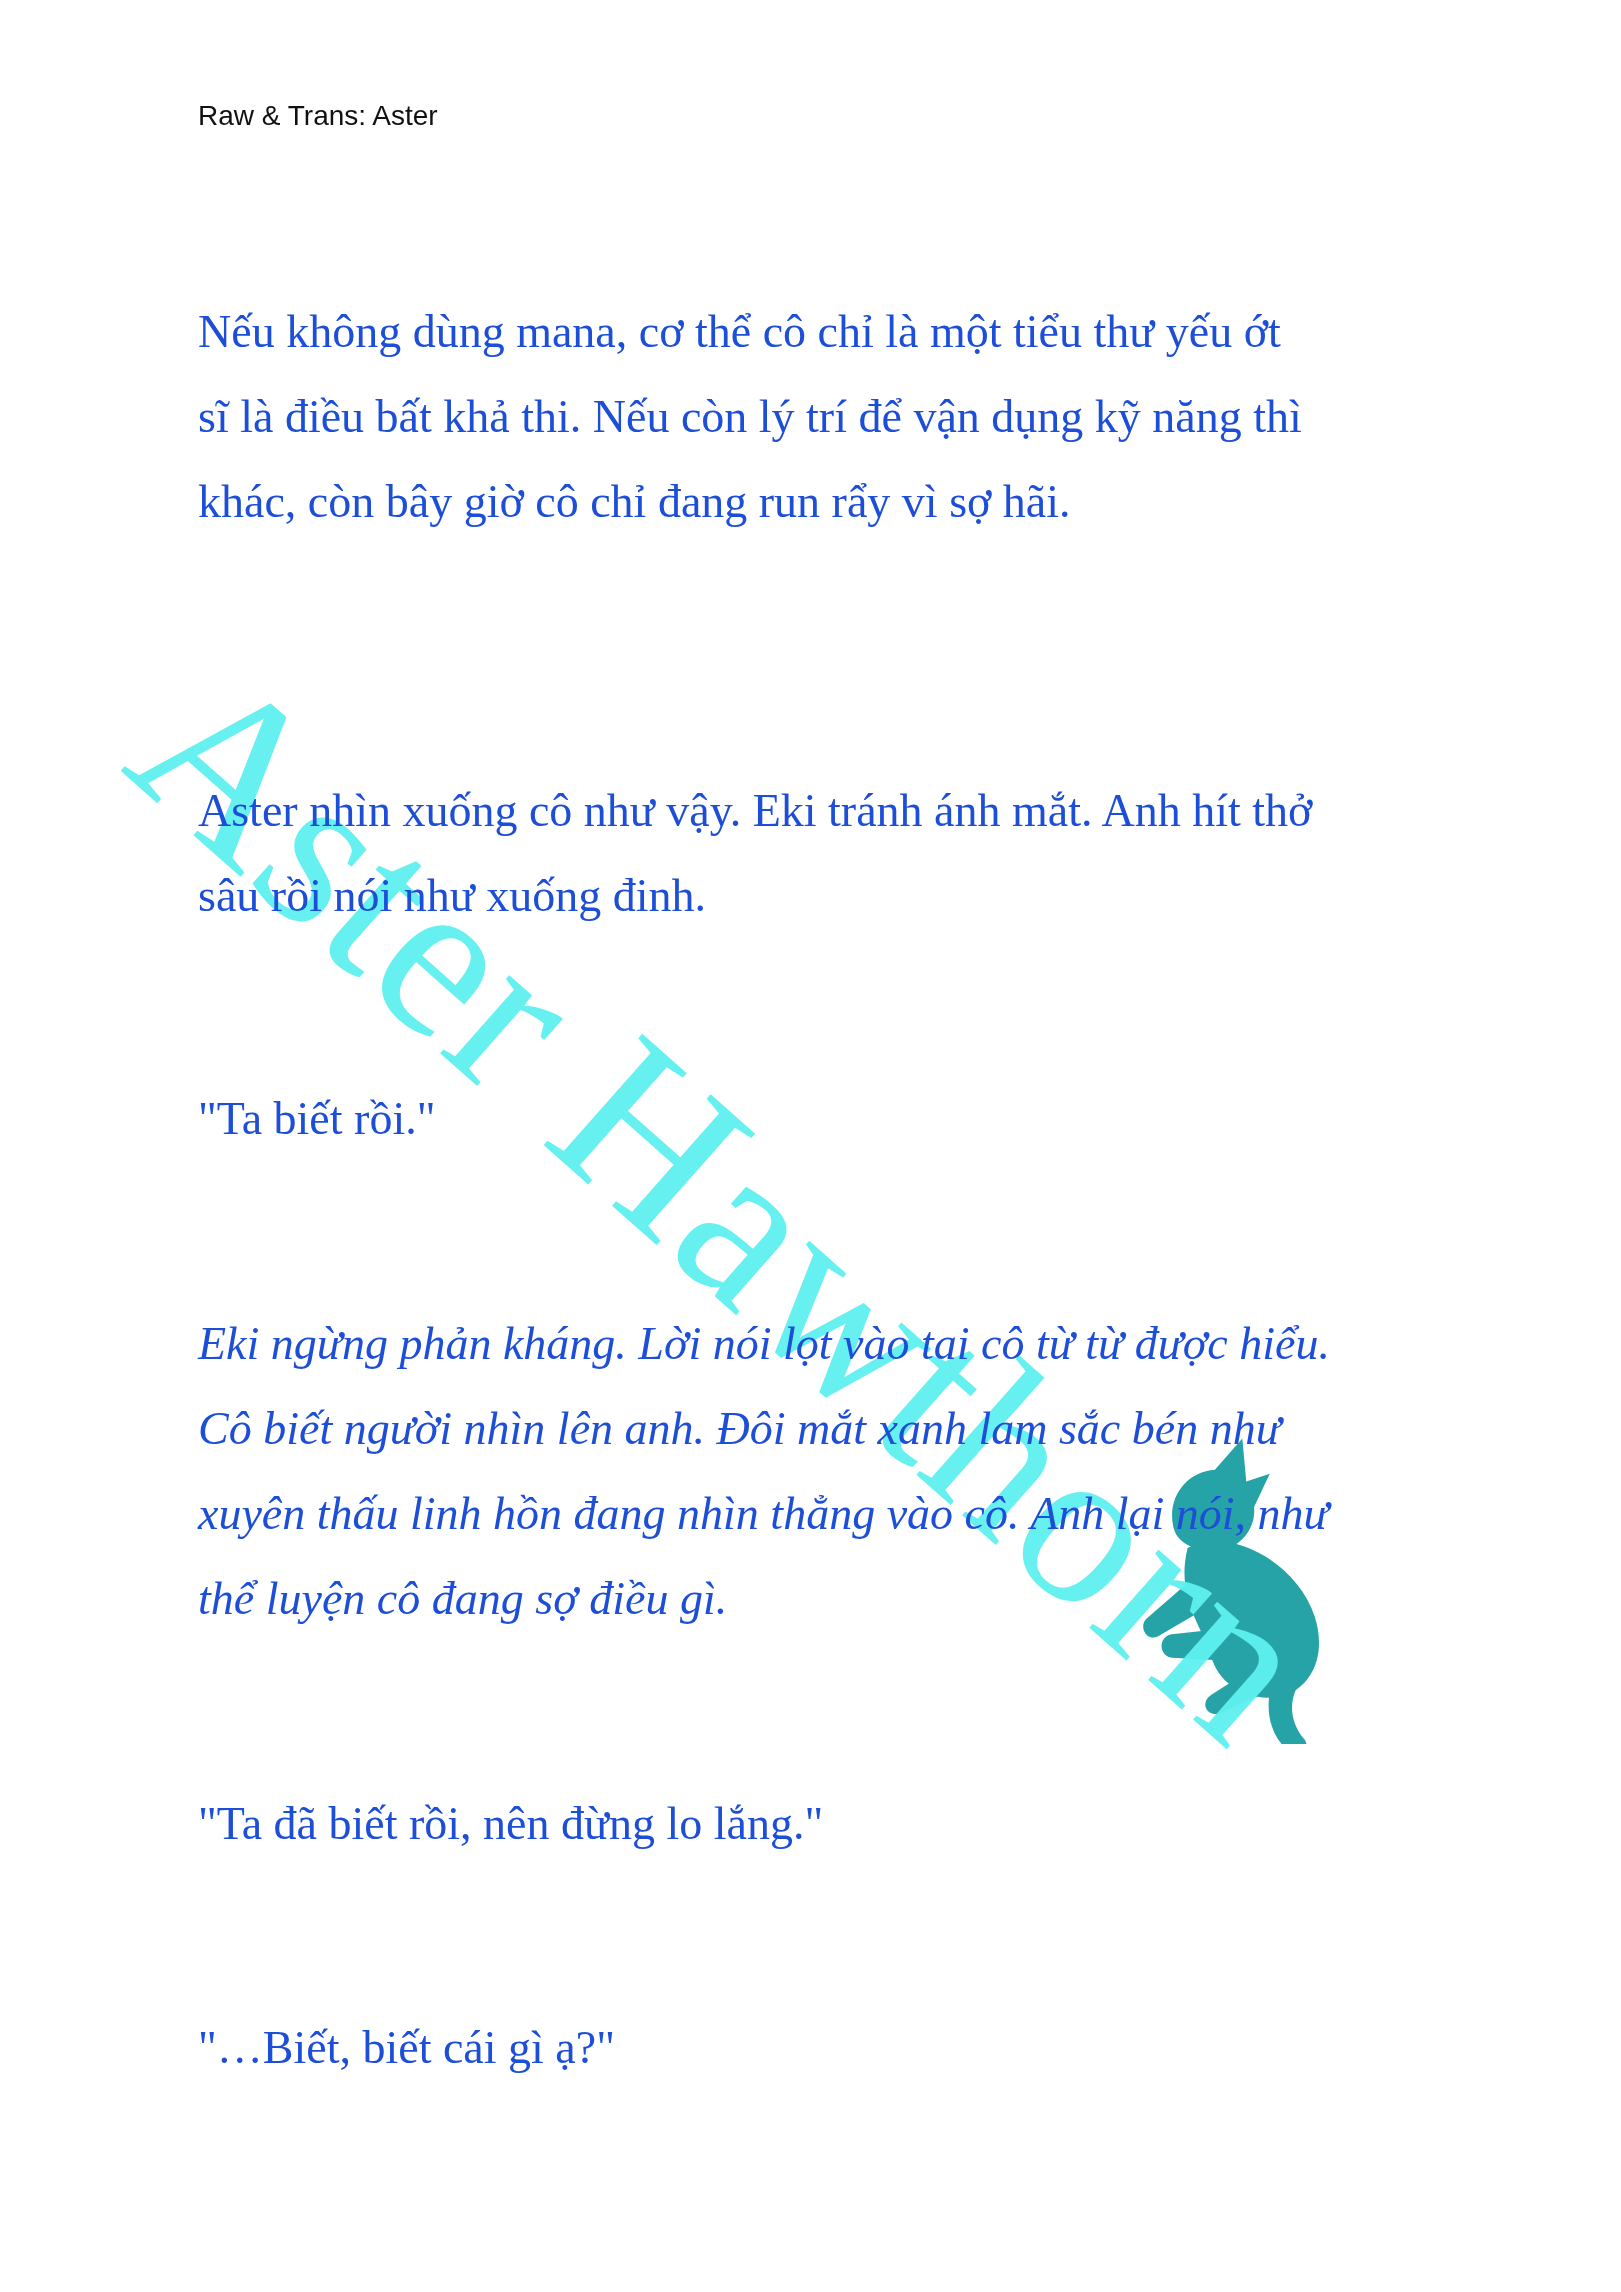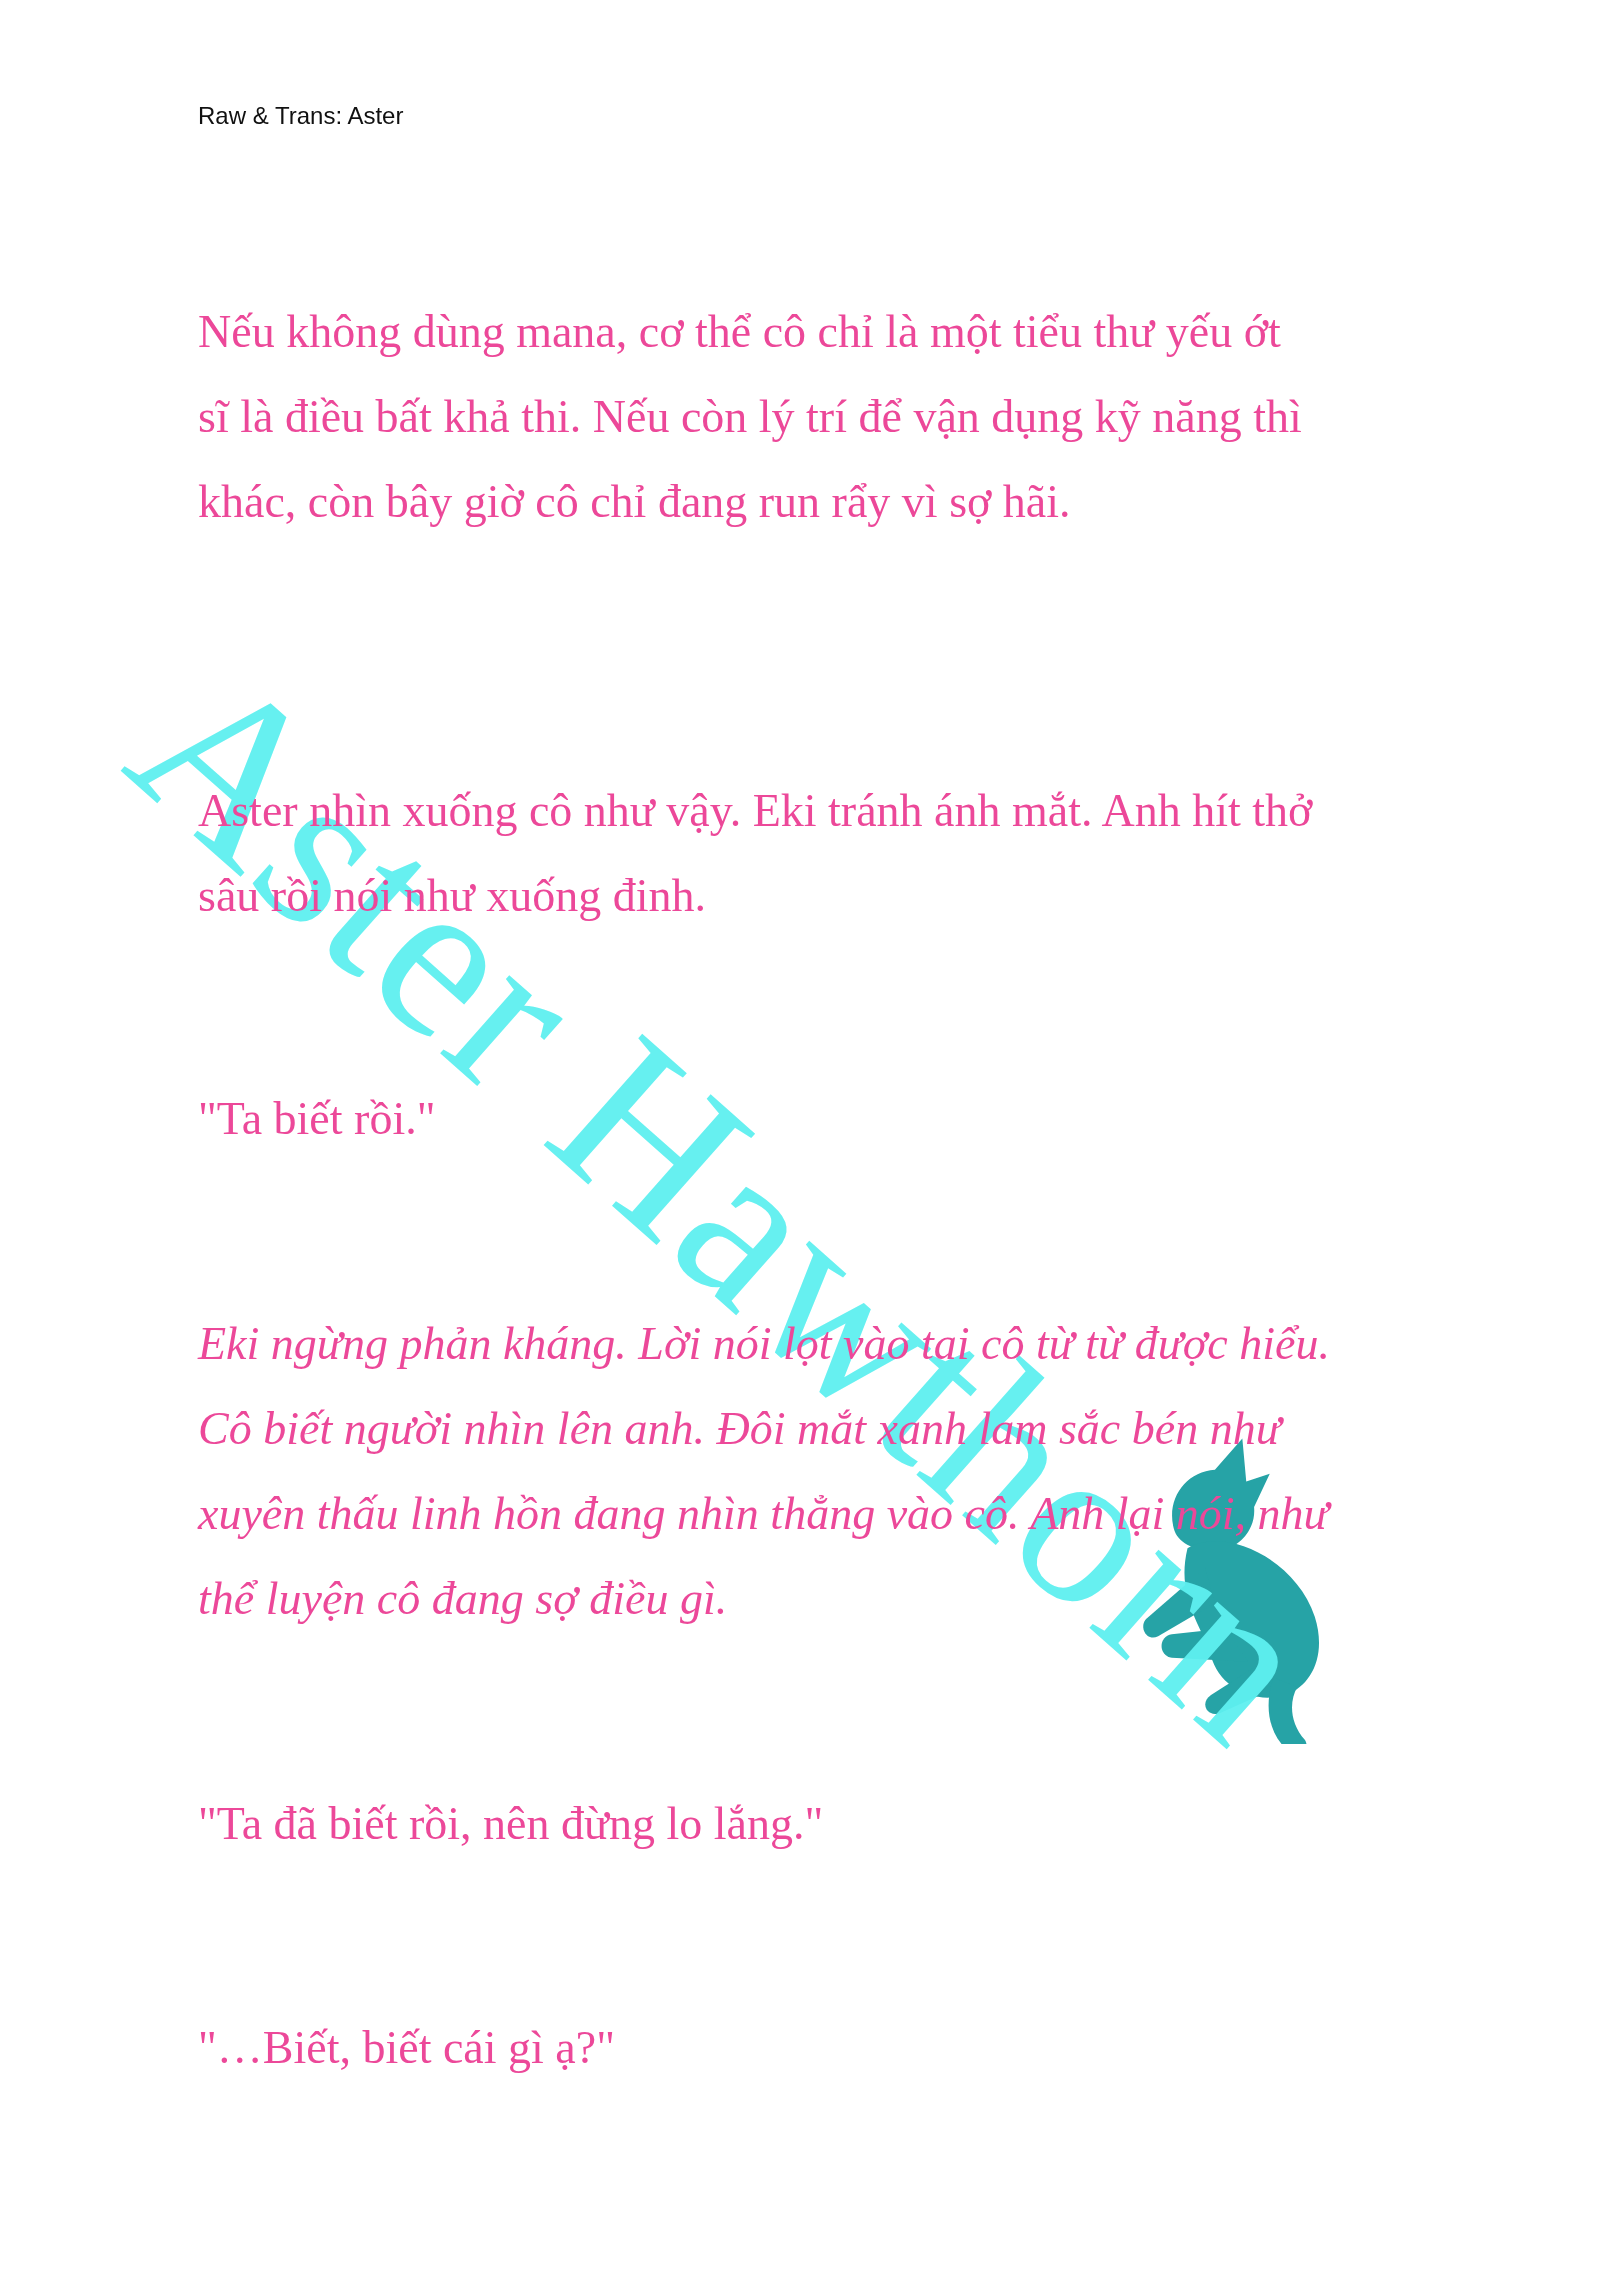--- a/index.html
+++ b/index.html
@@ -1,27 +1,27 @@
 <!DOCTYPE html>
 <html><head>
   <meta charset="utf-8">
   <style>
     html, body { margin: 0; padding: 0; background: #ffffff; }
     body { width: 1621px; height: 2293px; position: relative; overflow: hidden; }
     .page { position: absolute; inset: 0; background: #ffffff; }
     .header {
       position: absolute; left: 198px; top: 98px;
       font-family: "Liberation Sans", sans-serif;
-      font-size: 24px; color: #111111; line-height: 35px;
+      font-size: 28px; color: #111111; line-height: 35px;
       z-index: 3;
     }
     .para {
       position: absolute; left: 198px; width: 1274px;
       font-family: "Liberation Serif", serif;
-      font-size: 46px; line-height: 85px; color: #ec4899;
+      font-size: 46px; line-height: 85px; color: #1d4ed8;
       z-index: 3; margin: 0; white-space: nowrap;
     }
     .line { display: block; }
     .watermark {
       position: absolute; left: 201px; top: 970px;
       font-family: "Liberation Serif", serif;
       font-size: 227px; color: #5ef0f0; opacity: 0.95;
       transform-origin: 0 0; transform: rotate(41.5deg);
       white-space: nowrap; z-index: 2; line-height: 1;
       letter-spacing: 2px;

